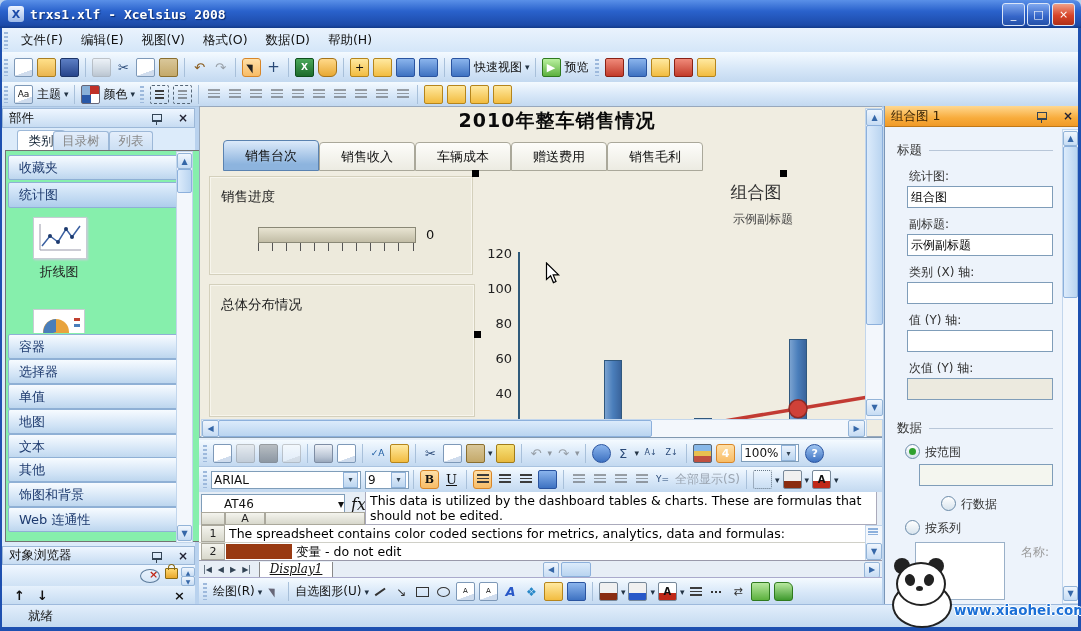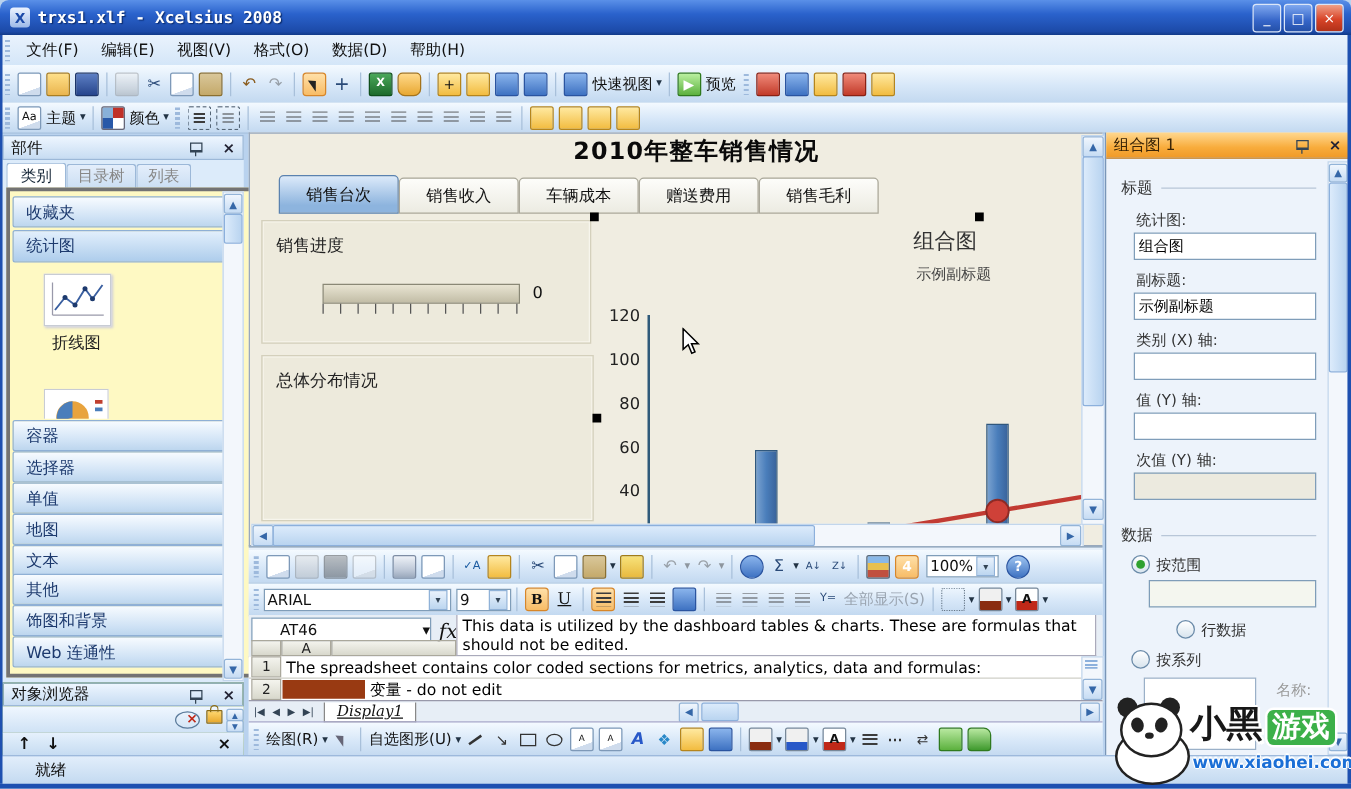--- a/index.html
+++ b/index.html
@@ -54,21 +54,21 @@
   .panelhdr{background:linear-gradient(#eef6ff,#c7dcf2);border:1px solid #9cb8d8;
     display:flex;align-items:center;font-size:12.5px;padding:0 6px;}
   .pin{width:8px;height:5px;border:1px solid #345;border-bottom-width:2px;margin-right:8px;position:relative;}
   .pin:after{content:"";position:absolute;left:3px;top:6px;width:1px;height:4px;background:#345;}
   .xglyph{font-size:12px;color:#223;font-weight:bold;}
   .acc{background:linear-gradient(#f7fbff,#cfe2f5 70%,#bdd6ee);border:1px solid #8fb0d5;border-radius:2px;
     font-size:13px;color:#1d3a6e;display:flex;align-items:center;padding-left:10px;}
   .acc.sel{background:linear-gradient(#e2effc,#aecdec);}
   .lptab{border:1px solid #9cb8d8;border-bottom:none;border-radius:3px 3px 0 0;font-size:12.5px;
     display:flex;align-items:center;justify-content:center;background:linear-gradient(#e4eefb,#cadef3);color:#888;}
-  .lptab.act{background:#fff;color:#123;}
+  .lptab.act{background:#fff;color:#123;margin-left:12px;}
   
   .sbtn{background:linear-gradient(#f0f6fd,#c6dcf4);border:1px solid #93b4d8;color:#3567a8;
     display:flex;align-items:center;justify-content:center;font-size:8px;border-radius:2px;}
   .strack{background:#f3f7fc;border:1px solid #c2d6ec;}
   .sthumb{background:linear-gradient(90deg,#dcebfb,#b9d4f0);border:1px solid #8cb0dc;border-radius:2px;}
   .sthumb.h{background:linear-gradient(#dcebfb,#b9d4f0);}
   
   .canvas{left:199px;top:106px;width:683px;height:331px;background:#f0ede1;border:1px solid #98a8bc;border-right:none;box-sizing:border-box;}
   .dbtitle{font-weight:bold;font-size:19px;color:#0a0a0a;text-align:center;letter-spacing:1px;}
   .dtab{height:27px;border:1px solid #aaa89a;border-radius:4px 4px 0 0;background:linear-gradient(#fdfdfa,#ecebe2);
@@ -241,21 +241,21 @@
       <span>部件</span>
       <span style="margin-left:auto;display:flex;align-items:center;gap:8px;">
         <span class="pin"></span>
         <span class="xglyph">×</span>
       </span>
     </div>
     <div class="lptab act abs" style="left:3px;top:22px;width:46px;height:20px;">类别</div>
     <div class="lptab abs" style="left:51px;top:23px;width:54px;height:19px;">目录树</div>
     <div class="lptab abs" style="left:107px;top:23px;width:42px;height:19px;">列表</div>
 
-    <div class="abs" style="left:3px;top:42px;width:212px;height:392px;background:#fef9c3;border:3px solid #737373;box-sizing:border-box;">
+    <div class="abs" style="left:3px;top:42px;width:212px;height:392px;background:#86efac;border:1px solid #737373;box-sizing:border-box;">
       <div class="acc abs" style="left:2px;top:4px;width:165px;height:23px;">收藏夹</div>
       <div class="acc sel abs" style="left:2px;top:31px;width:165px;height:24px;">统计图</div>
 
       <div class="abs" style="left:27px;top:66px;width:52px;height:40px;background:#fff;border:1px solid #c8ccd4;box-shadow:1px 1px 2px #ccd;">
         <svg width="50" height="38" style="display:block;">
           <polyline points="8,28 16,18 24,24 32,11 38,19 46,8" fill="none" stroke="#3a5fa0" stroke-width="1.5"></polyline>
           <circle cx="16" cy="18" r="2" fill="#1d3a6e"></circle>
             <circle cx="24" cy="24" r="2" fill="#1d3a6e"></circle>
           <circle cx="32" cy="11" r="2" fill="#1d3a6e"></circle>
             <circle cx="38" cy="19" r="2" fill="#1d3a6e"></circle>
@@ -608,20 +608,16 @@
   <div class="abs wm">
     <div class="abs" style="left:0;top:10px;width:66px;height:70px;">
       <div class="abs" style="left:4px;top:26px;width:56px;height:42px;border-radius:50%;background:#fff;border:2px solid #222;"></div>
       <div class="abs" style="left:6px;top:2px;width:16px;height:16px;border-radius:50%;background:#222;"></div>
       <div class="abs" style="left:40px;top:2px;width:16px;height:16px;border-radius:50%;background:#222;"></div>
       <div class="abs" style="left:8px;top:6px;width:46px;height:40px;border-radius:50%;background:#fff;border:2px solid #222;"></div>
       <div class="abs" style="left:17px;top:18px;width:10px;height:12px;border-radius:50%;background:#222;transform:rotate(-15deg);"></div>
       <div class="abs" style="left:36px;top:18px;width:10px;height:12px;border-radius:50%;background:#222;transform:rotate(15deg);"></div>
       <div class="abs" style="left:28px;top:30px;width:7px;height:5px;border-radius:50%;background:#222;"></div>
     </div>
-    <div class="abs" style="left:64px;top:14px;white-space:nowrap;">
-      <span class="wm-big">小黑</span>
-      <span class="wm-game">游戏</span>
-    </div>
     <div class="abs wm-url" style="left:66px;top:56px;">www.xiaohei.com</div>
   </div>
 
 </div>
 
 </body></html>

